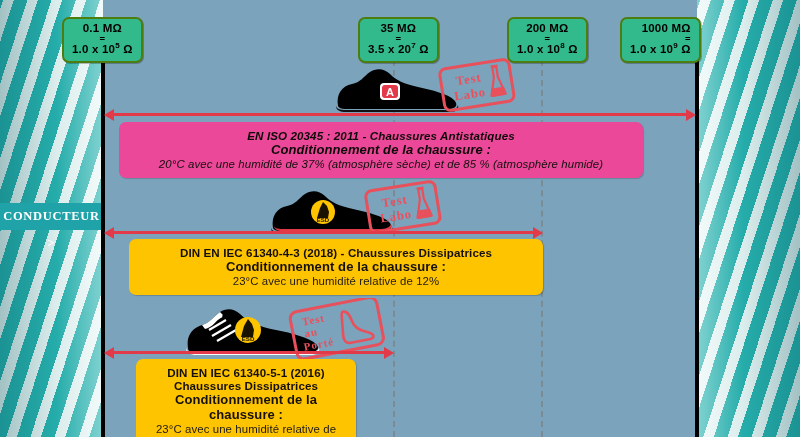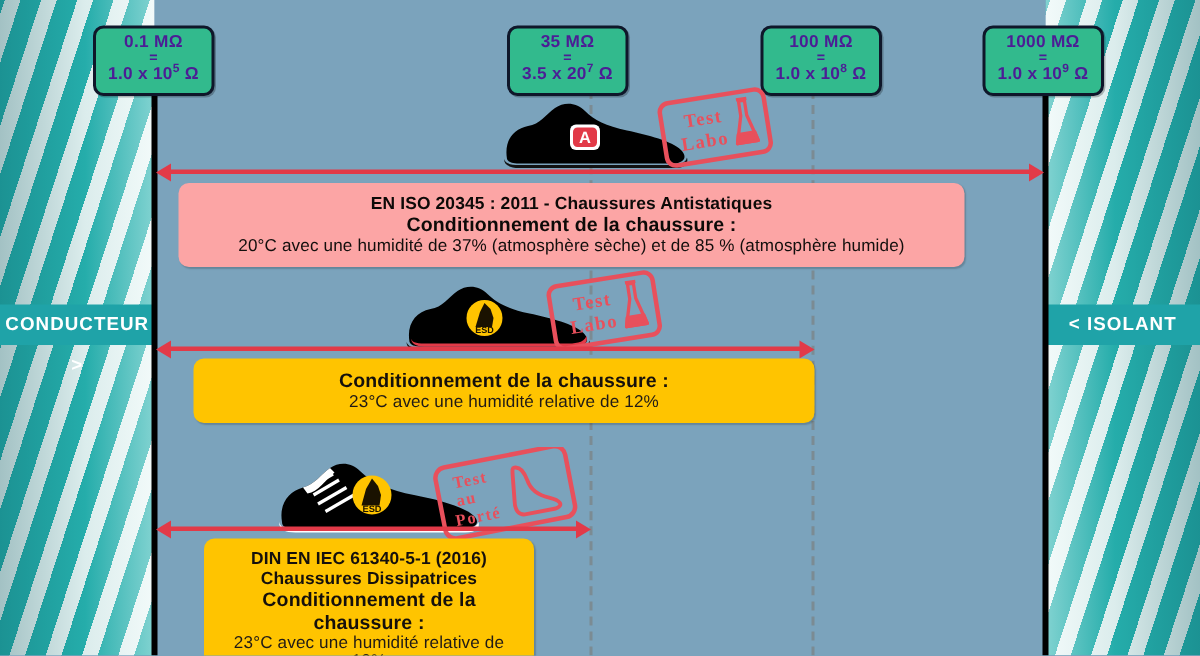--- a/index.html
+++ b/index.html
@@ -29,65 +29,65 @@
   .band.right .shade{
     position:absolute;inset:0;
     background:linear-gradient(to left, rgba(0,70,80,.30) 0%, rgba(0,70,80,.06) 55%, rgba(255,255,255,.42) 100%);
   }
   .side-tag{
     position:absolute;top:203px;height:27px;line-height:27px;
     background:#1fa3a8;color:#ffffff;
     font-size:12.5px;font-weight:bold;letter-spacing:.7px;
     text-align:center;
   }
-  .side-tag.left{left:0;width:103px;}
+  .side-tag.left{left:0;width:103px;font-family:Liberation Serif, serif;}
   .side-tag.right{right:0;width:103px;}
 
   
   .vline{position:absolute;top:50px;bottom:0;width:4px;background:#000;}
   .vline.l{left:101px;}
   .vline.r{left:695px;}
   .dline{position:absolute;top:50px;bottom:0;width:0;border-left:2px dashed #7b8b93;}
   .dline.m35{left:393px;}
   .dline.m100{left:541px;}
 
   
   .chip{
     position:absolute;top:17px;
-    background:#32ba8d;border:2px solid #0f172a;border-radius:7px;
-    color:#4c1d95;font-weight:bold;text-align:center;
+    background:#32ba8d;border:2px solid #4d7c0f;border-radius:7px;
+    color:#000000;font-weight:bold;text-align:center;
     padding:4px 8px 5px;line-height:1.02;
     box-shadow:1px 1px 0 rgba(0,0,0,.25);
   }
   .chip .big{font-size:11.5px;display:block;letter-spacing:.2px;}
   .chip .eq{font-size:9.5px;display:block;margin:-1px 0 -1px;}
   .chip .sci{font-size:11.5px;display:block;letter-spacing:.2px;white-space:nowrap;}
   .chip .sci sup{font-size:8px;vertical-align:super;}
-  .chip.c1{left:62px;} .chip.c2{left:338px;}
-  .chip.c3{left:507px;} .chip.c4{left:655px;}
+  .chip.c1{left:62px;} .chip.c2{left:358px;}
+  .chip.c3{left:507px;} .chip.c4{left:620px;text-align:right;}
 
   
   .arrow{position:absolute;height:3px;background:#e23a48;}
   .arrow::before,.arrow::after{
     content:"";position:absolute;top:-4.5px;width:0;height:0;
     border-top:6px solid transparent;border-bottom:6px solid transparent;
   }
   .arrow::before{left:-9px;border-right:10px solid #e23a48;}
   .arrow::after{right:-9px;border-left:10px solid #e23a48;}
 
   
   .banner{
     position:absolute;border-radius:7px;text-align:center;
     padding:7px 12px 8px;box-sizing:border-box;
     box-shadow:1px 1px 1px rgba(0,0,0,.18);
   }
   .banner .t1{font-size:11.6px;font-weight:bold;color:#15100c;letter-spacing:.1px;}
   .banner .t2{font-size:13px;font-weight:bold;color:#15100c;letter-spacing:.1px;}
   .banner .t3{font-size:11.4px;color:#201a16;letter-spacing:.1px;margin-top:1px;}
-  .banner.red{background:#fca5a5;}
+  .banner.red{background:#ec4899;font-style:italic;}
   .banner.red .t1,.banner.red .t2{color:#0d0a08;}
   .banner.red .t3{color:#120e0c;}
   .banner.yellow{background:#ffc400;}
 
   .b1{left:119px;top:122px;width:524px;}
   .b2{left:129px;top:239px;width:414px;}
   .b3{left:136px;top:359px;width:220px;}
 
   
   .shoe{position:absolute;}
@@ -101,39 +101,38 @@
   <div class="band left">
     <div class="hatch"></div>
     <div class="shade"></div>
   </div>
   <div class="side-tag left">CONDUCTEUR &gt;</div>
 
   <div class="band right">
     <div class="hatch"></div>
     <div class="shade"></div>
   </div>
-  <div class="side-tag right">&lt; ISOLANT</div>
 
   <div class="vline l"></div>
   <div class="vline r"></div>
   <div class="dline m35"></div>
   <div class="dline m100"></div>
 
   <div class="chip c1">
     <span class="big">0.1 MΩ</span>
     <span class="eq">=</span>
     <span class="sci"><span>1.0 x 10</span><sup>5</sup><span> Ω</span></span>
   </div>
   <div class="chip c2">
     <span class="big">35 MΩ</span>
     <span class="eq">=</span>
     <span class="sci"><span>3.5 x 20</span><sup>7</sup><span> Ω</span></span>
   </div>
   <div class="chip c3">
-    <span class="big">100 MΩ</span>
+    <span class="big">200 MΩ</span>
     <span class="eq">=</span>
     <span class="sci"><span>1.0 x 10</span><sup>8</sup><span> Ω</span></span>
   </div>
   <div class="chip c4">
     <span class="big">1000 MΩ</span>
     <span class="eq">=</span>
     <span class="sci"><span>1.0 x 10</span><sup>9</sup><span> Ω</span></span>
   </div>
 
   <svg class="shoe" style="left:330px;top:56px;" width="130" height="62" viewBox="0 0 130 62">
@@ -221,20 +220,21 @@
   <div class="arrow" style="left:113px;top:231px;width:421px;"></div>
   <div class="arrow" style="left:113px;top:351px;width:272px;"></div>
 
   <div class="banner red b1">
     <div class="t1">EN ISO 20345 : 2011 - Chaussures Antistatiques</div>
     <div class="t2">Conditionnement de la chaussure :</div>
     <div class="t3">20°C avec une humidité de 37% (atmosphère sèche) et de 85 % (atmosphère humide)</div>
   </div>
 
   <div class="banner yellow b2">
+    <div class="t1">DIN EN IEC 61340-4-3 (2018) - Chaussures Dissipatrices</div>
     <div class="t2">Conditionnement de la chaussure :</div>
     <div class="t3">23°C avec une humidité relative de 12%</div>
   </div>
 
   <div class="banner yellow b3">
     <div class="t1">DIN EN IEC 61340-5-1 (2016)</div>
     <div class="t1">Chaussures Dissipatrices</div>
     <div class="t2">Conditionnement de la chaussure :</div>
     <div class="t3">23°C avec une humidité relative de 12%</div>
   </div>

